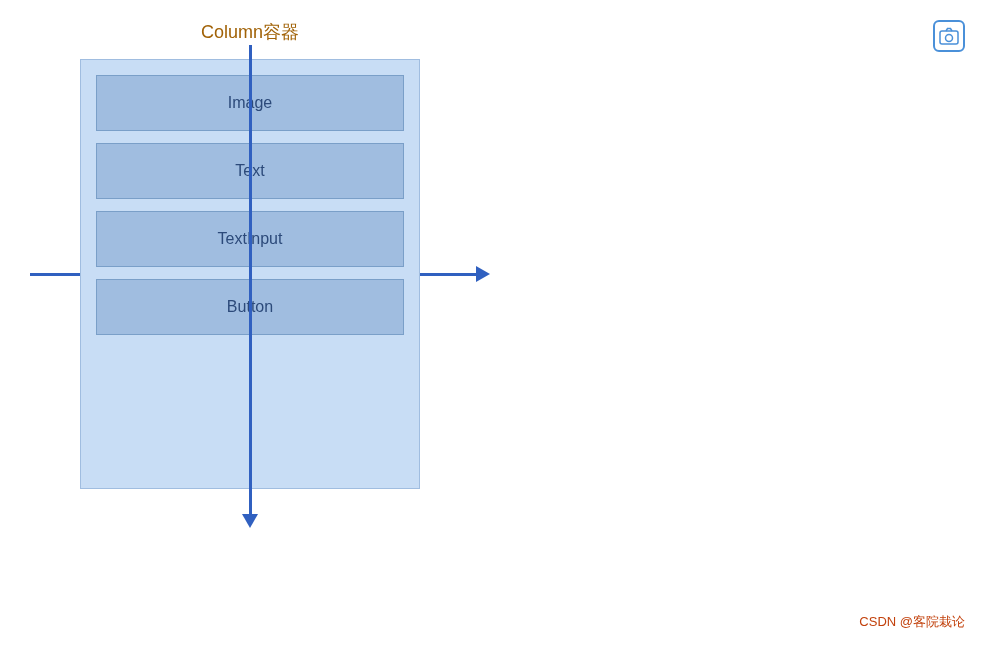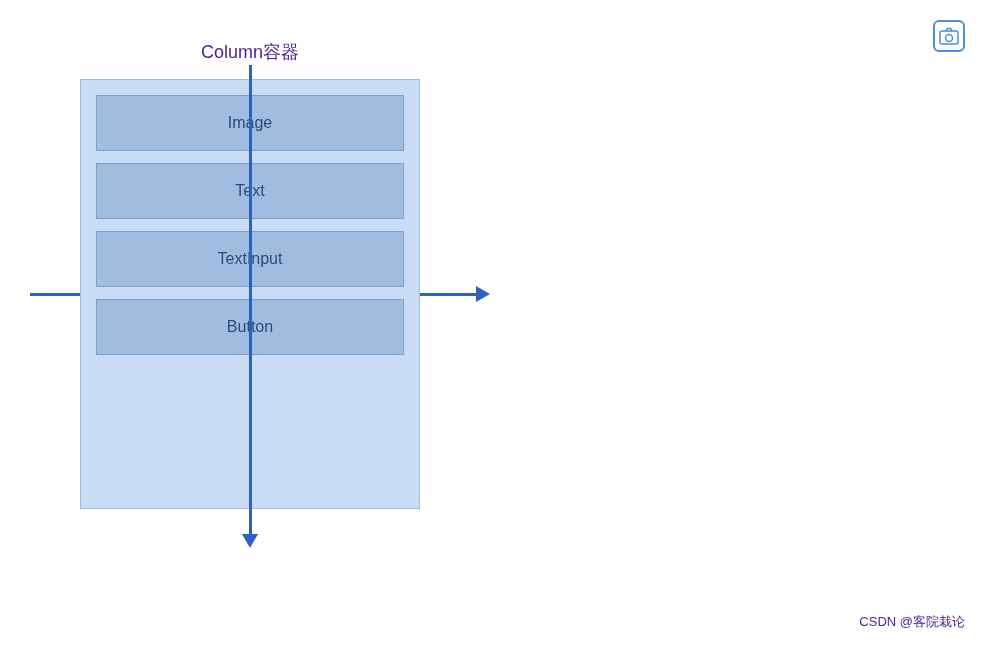--- a/index.html
+++ b/index.html
@@ -23,24 +23,23 @@
     .column-section {
       position: absolute;
       left: 60px;
       top: 20px;
       width: 380px;
     }
 
     .section-title {
       text-align: center;
       font-size: 18px;
-      color: #4c1d95;
+      color: #a16207;
       margin-bottom: 15px;
       font-weight: normal;
-      margin-top: 20px;
     }
 
     
     .column-container {
       background: #c8ddf5;
       border: 1.5px solid #a0bde0;
       width: 340px;
       margin: 0 auto;
       padding: 15px;
       display: flex;
@@ -208,21 +207,21 @@
       color: #4a90d9;
       font-size: 16px;
     }
 
     
     .watermark {
       position: absolute;
       bottom: 15px;
       right: 20px;
       font-size: 13px;
-      color: #4c1d95;
+      color: #c2410c;
     }
 
     .column-wrapper {
       position: relative;
     }
   </style>
 </head>
 <body>
 
 <div class="page">

